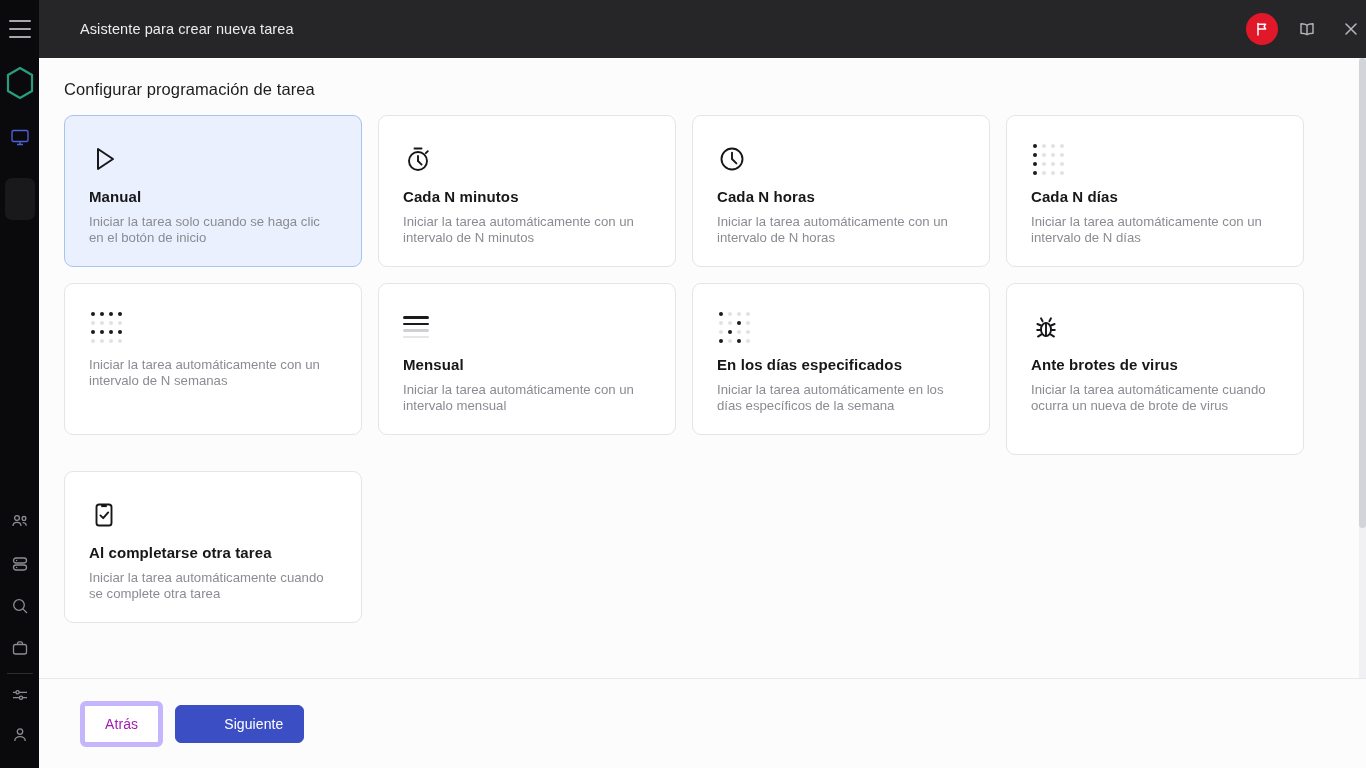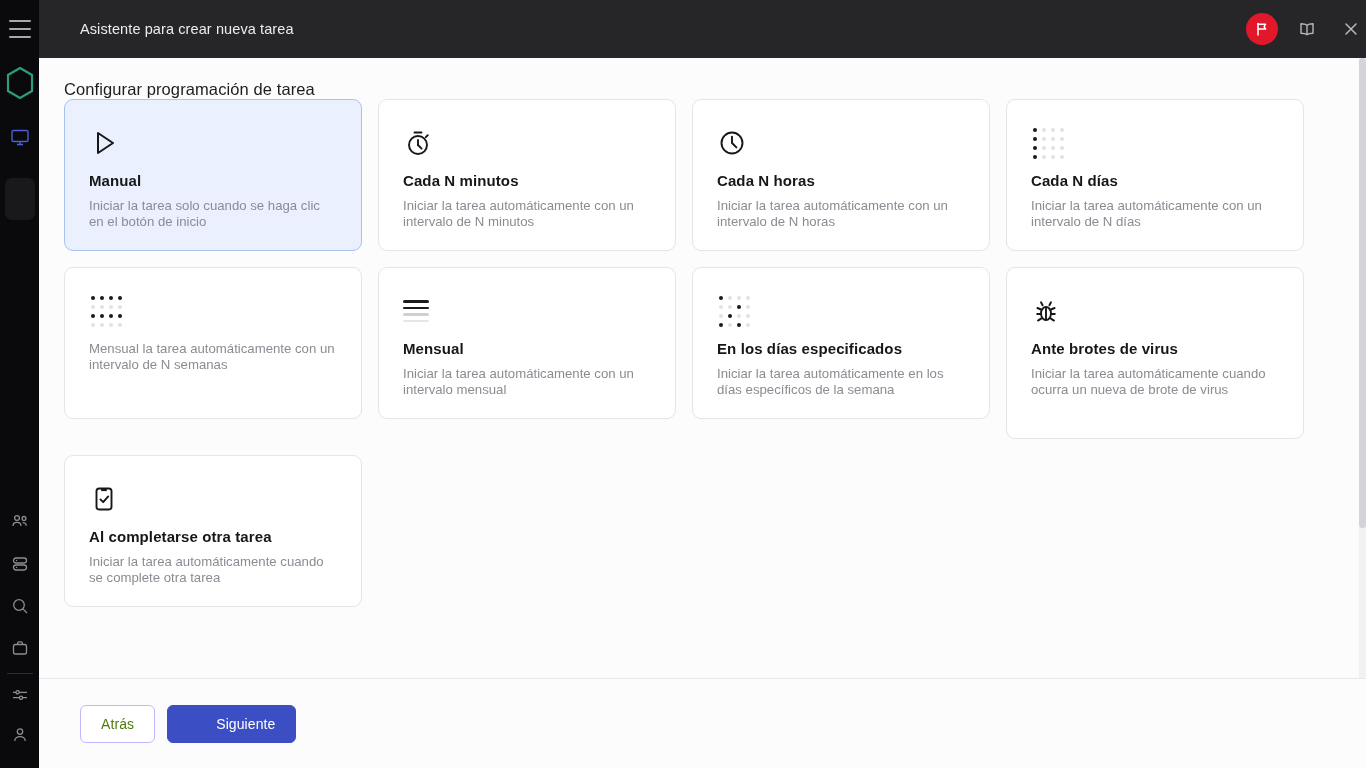--- a/index.html
+++ b/index.html
@@ -133,21 +133,21 @@
   }
 
   #page-title {
     margin-top: 22px;
     font-size: 16.5px;
     color: #1d1d20;
     letter-spacing: .1px;
   }
 
   #cards-grid {
-    margin-top: 0;
+    margin-top: 16px;
     display: grid;
     grid-template-columns: repeat(4, 298px);
     column-gap: 17px;
     row-gap: 14px;
     align-items: start;
     width: 1261px;
     gap: 16px;
   }
 
   .sched-card {
@@ -220,22 +220,22 @@
   .btn {
     font-family: "Liberation Sans", sans-serif;
     font-size: 14px;
     border-radius: 6px;
     padding: 10px 20px;
     cursor: pointer;
     letter-spacing: .1px;
   }
   .btn-secondary {
     background: #ffffff;
-    border: 1px solid #c4b5fd;
-    color: #4d7c0f;
+    border: 5px solid #c4b5fd;
+    color: #a21caf;
   }
   .btn-primary {
     background: #3b4ec4;
     border: 1px solid #3b4ec4;
     color: #ffffff;
     padding-left: 48px;
   }
 
   
   #body-scrollbar {
@@ -445,21 +445,21 @@
               <i class="on"></i>
                 <i class="on"></i>
                 <i class="on"></i>
                 <i class="on"></i>
               <i></i>
                 <i></i>
                 <i></i>
                 <i></i>
             </div>
           </div>
-          <div class="card-desc">Mensual la tarea automáticamente con un intervalo de N semanas</div>
+          <div class="card-desc">Iniciar la tarea automáticamente con un intervalo de N semanas</div>
         </div>
 
         <div class="sched-card">
           <div class="card-icon">
             <div class="barstack">
               <i></i>
                 <i class="l2"></i>
                 <i class="l3"></i>
                 <i class="l4"></i>
             </div>

